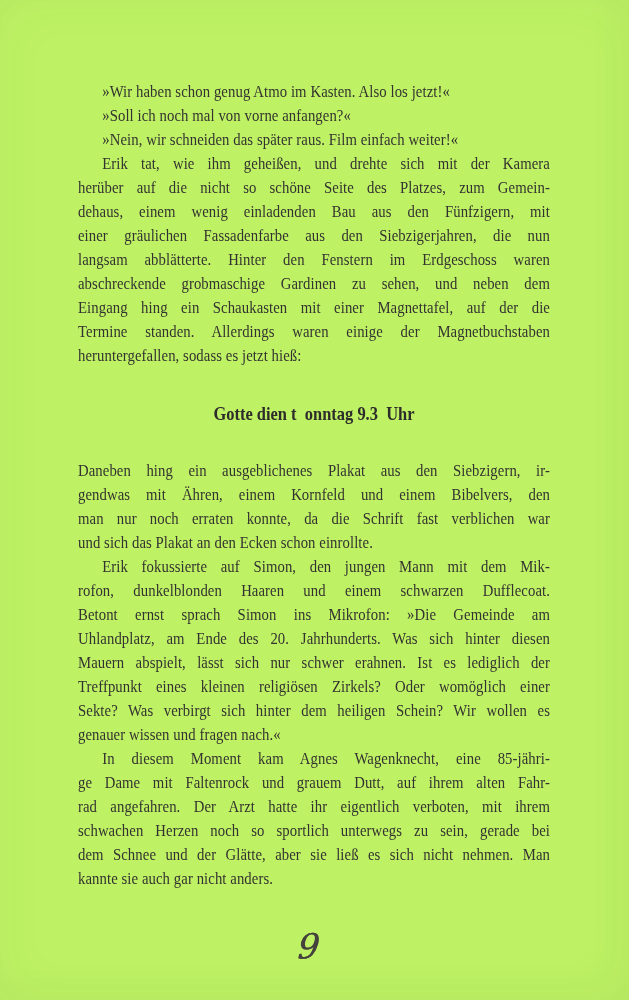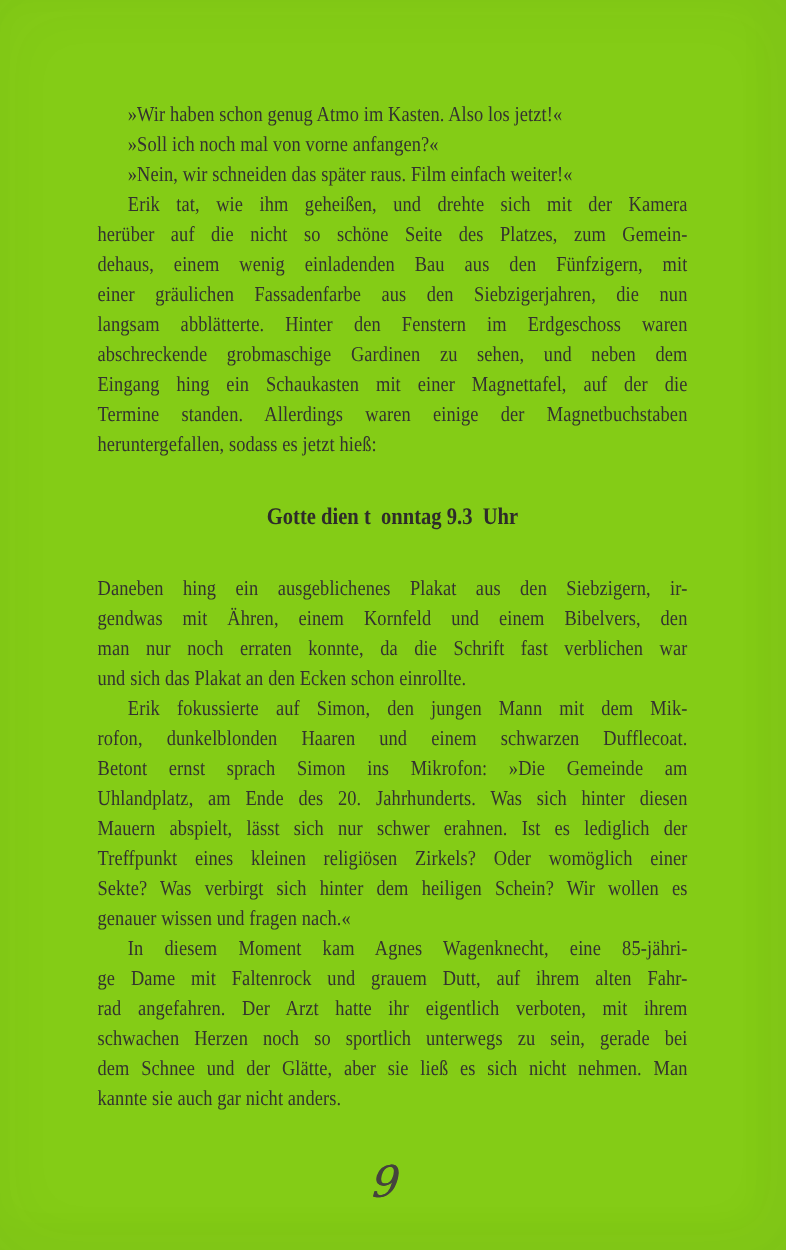--- a/index.html
+++ b/index.html
@@ -4,21 +4,21 @@
 <style>
   html, body { margin: 0; padding: 0; }
   body {
     width: 629px; height: 1000px;
     background: #f2f2f0;
     font-family: "Liberation Serif", "DejaVu Serif", serif;
   }
   .page {
     position: relative;
     width: 629px; height: 1000px;
-    background: #84cc16;
+    background: #bef264;
     overflow: hidden;
     box-shadow: inset 0 0 55px rgba(70,70,70,0.04), inset -12px -10px 35px rgba(70,70,70,0.03);
   }
   .textblock {
     position: absolute;
     left: 78px; top: 80px;
     width: 472px;
   }
   .scale {
     width: 545px;

